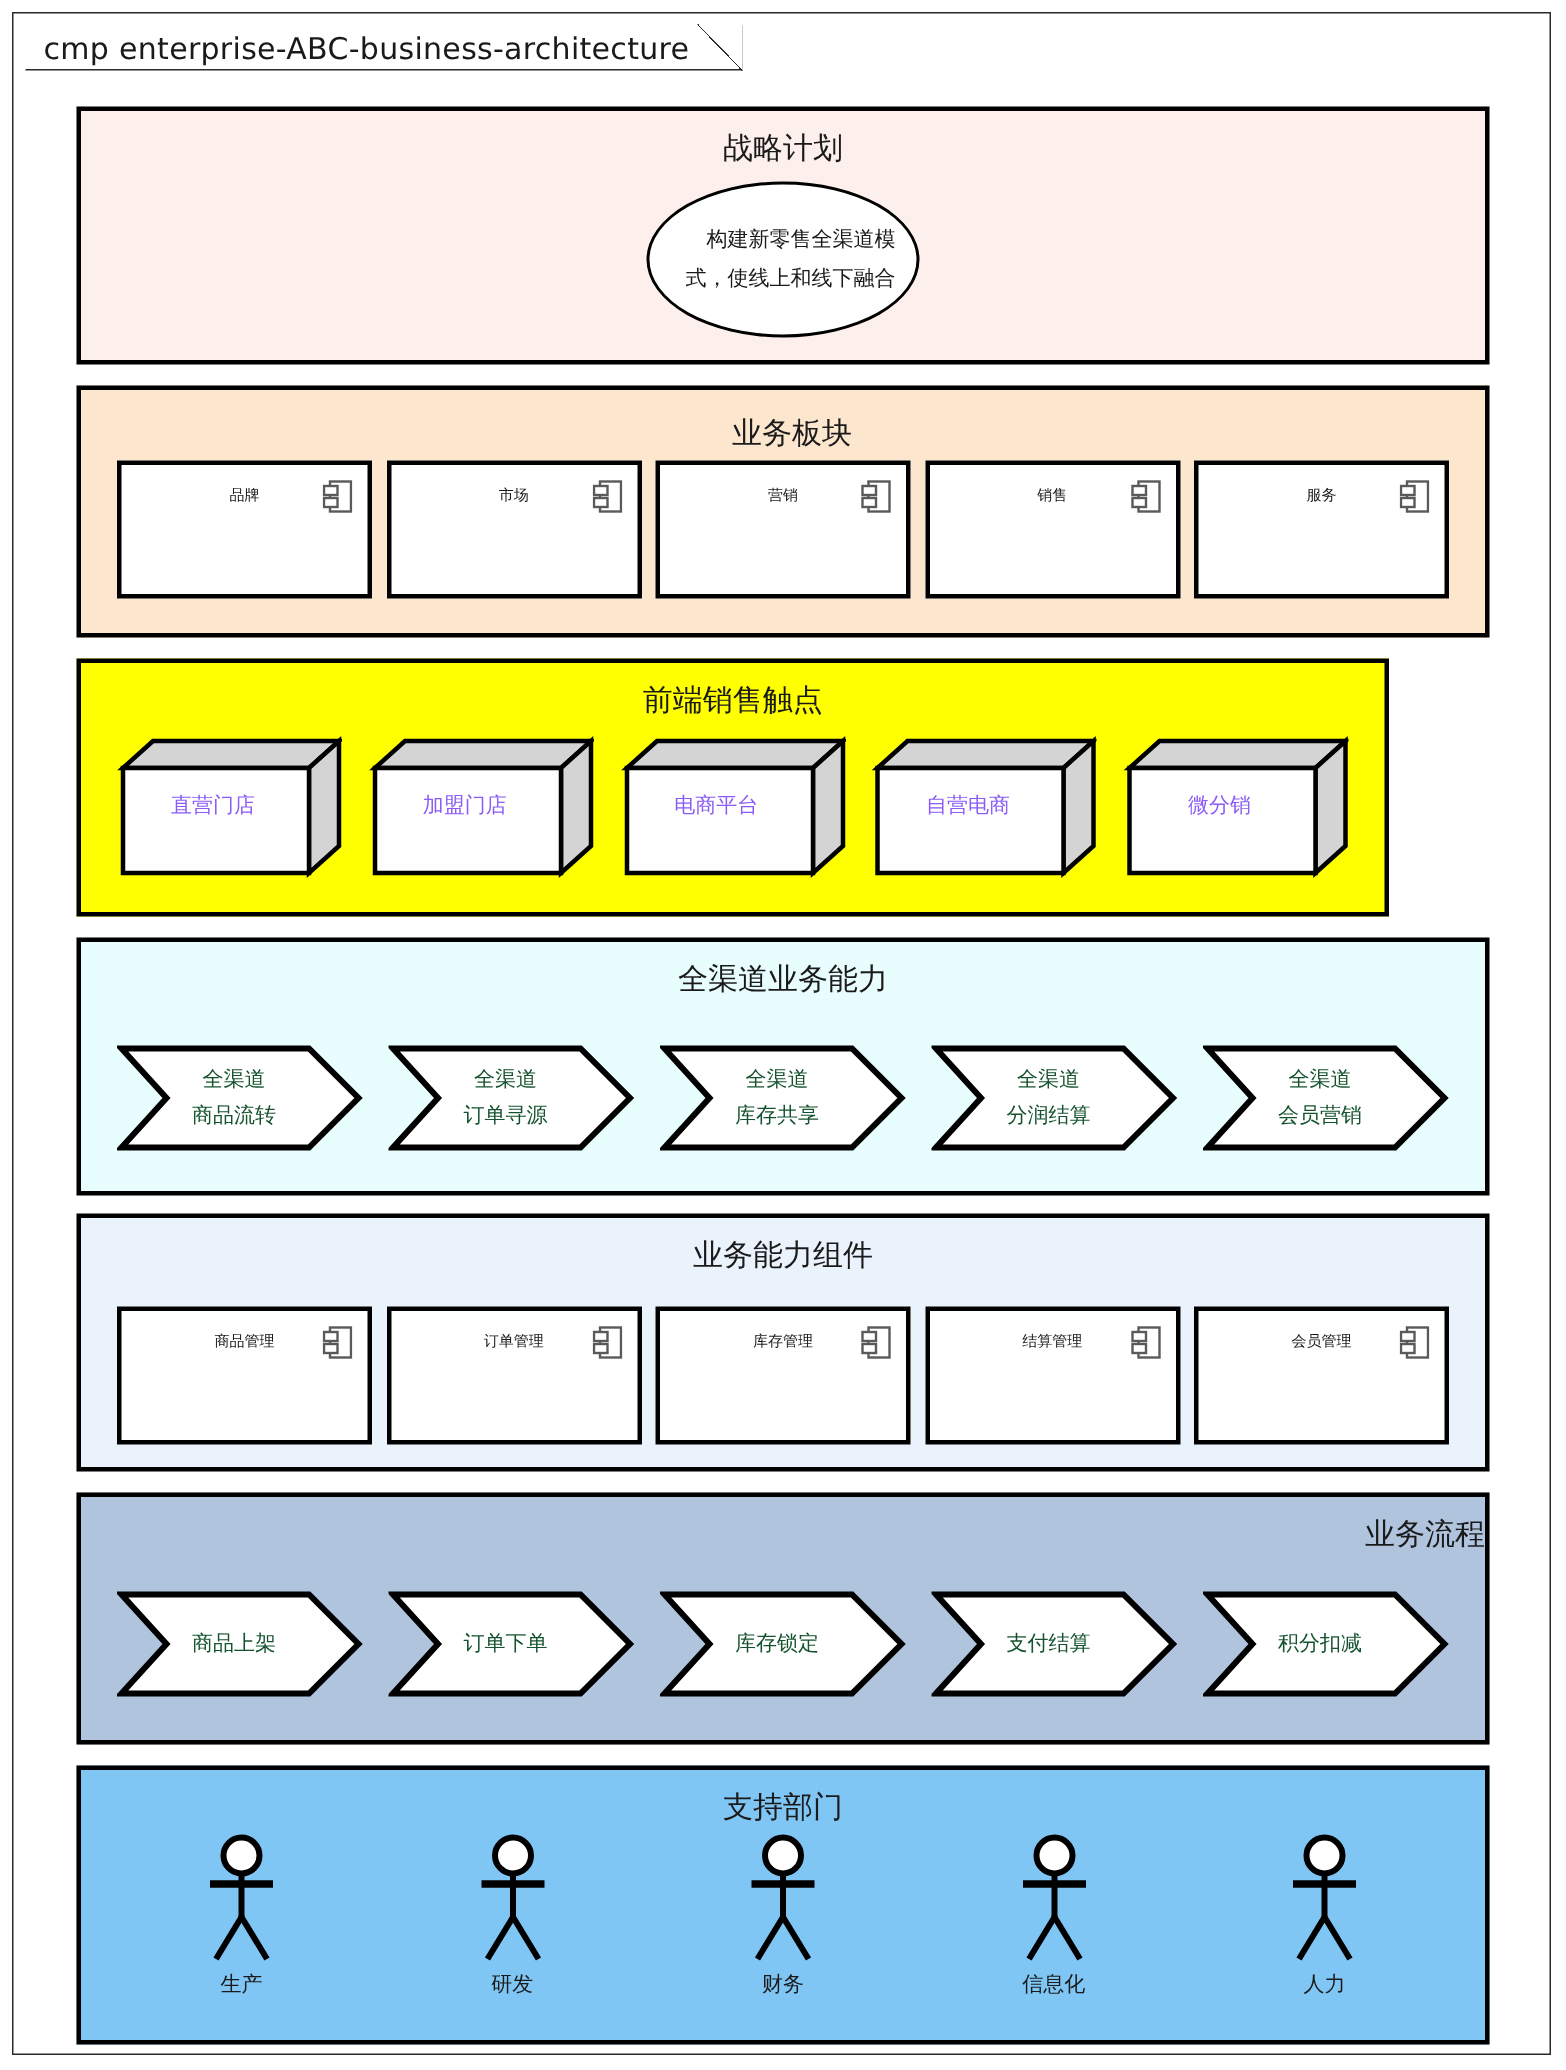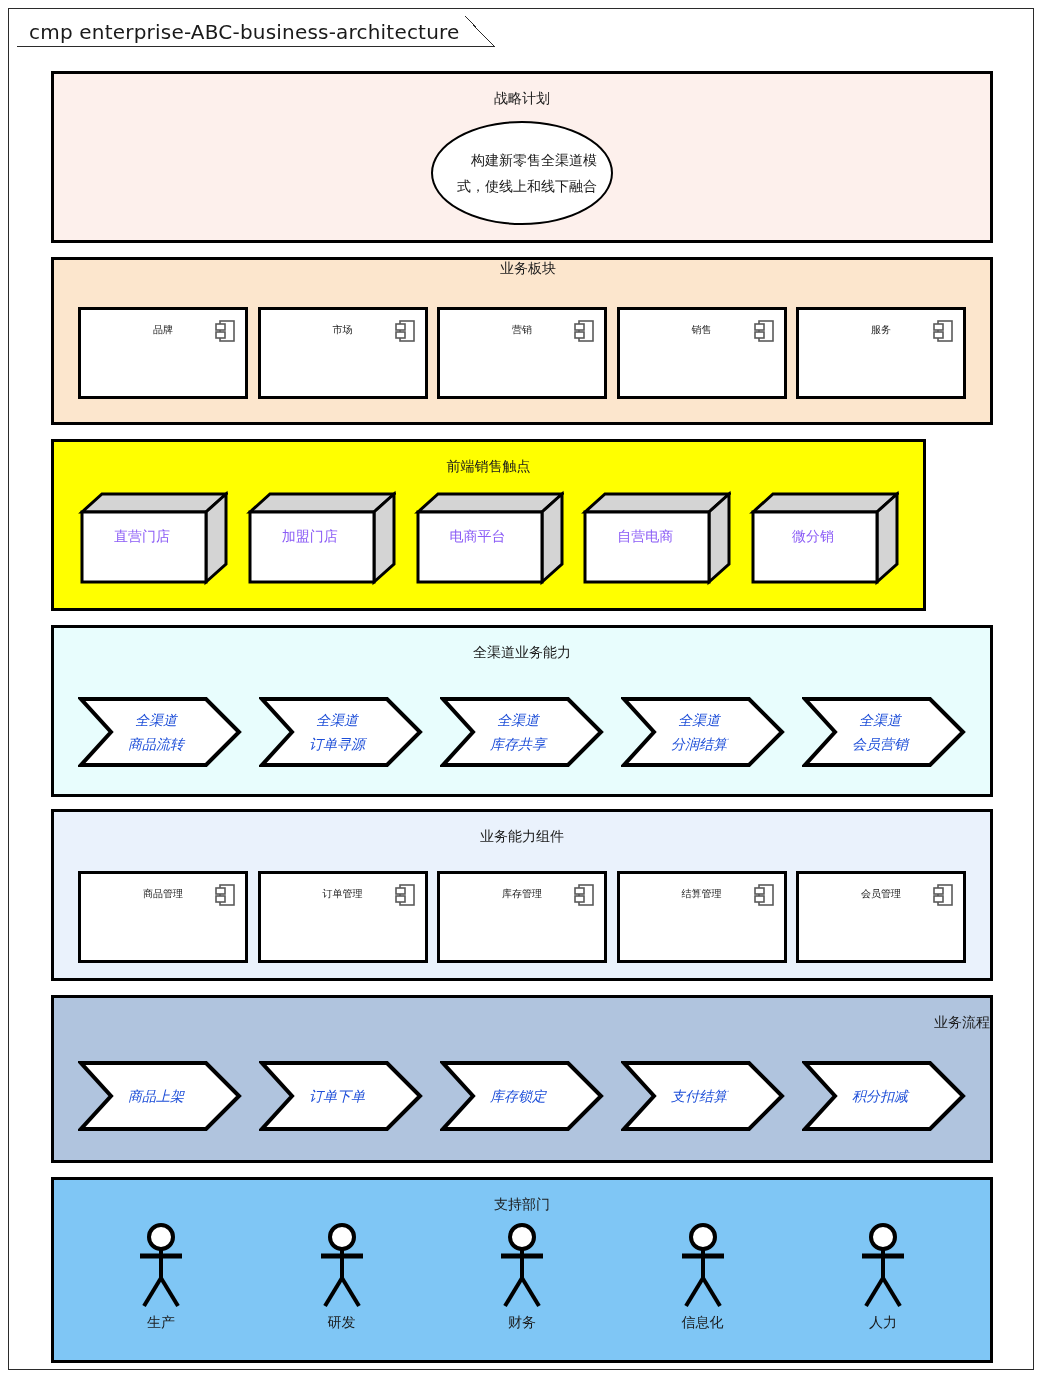--- a/index.html
+++ b/index.html
@@ -60,21 +60,21 @@
   .layer {
     position: absolute;
     border: 3px solid #000000;
     box-sizing: border-box;
   }
   .layer-title {
     position: absolute;
     left: 0;
     right: 0;
     text-align: center;
-    font-size: 14px;
+    font-size: 20px;
     color: #1a1a1a;
     line-height: 16px;
   }
   .row {
     position: absolute;
     left: 0;
     right: 0;
     display: flex;
     justify-content: space-between;
     padding: 0 24px;
@@ -159,23 +159,22 @@
     left: 16px;
     right: 24px;
     top: 0;
     height: 72px;
     display: flex;
     flex-direction: column;
     align-items: center;
     justify-content: center;
     font-size: 14px;
     line-height: 24px;
-    color: #1d4ed8;
+    color: #14532d;
     text-align: right;
-    font-style: italic;
   }
   .chevron-label.single { line-height: 72px; }
 
   
   .actor {
     position: relative;
     width: 90px;
     height: 120px;
     display: flex;
     flex-direction: column;
@@ -201,21 +200,21 @@
     <div class="layer-title" style="top:16px;">战略计划</div>
     <div class="ellipse" style="top:47px;">
       <div class="ellipse-text">
         <div>构建新零售全渠道模</div>
         <div>式，使线上和线下融合</div>
       </div>
     </div>
   </div>
 
   <div class="layer" style="left:42px; top:248px; width:942px; height:168px; background:#fce6cd;">
-    <div class="layer-title" style="top:0;margin-left:12px;">业务板块</div>
+    <div class="layer-title" style="top:20px;margin-left:12px;">业务板块</div>
     <div class="row" style="top:47px;">
 
       <div class="component">
         <span class="component-label">品牌</span>
         <span class="comp-icon">
           <svg viewBox="0 0 20 22" width="20" height="22">
             <rect x="5" y="1" width="14" height="20" fill="#ffffff" stroke="#5a5a5a" stroke-width="1.6"></rect>
             <rect x="1" y="4" width="9" height="6" fill="#ffffff" stroke="#5a5a5a" stroke-width="1.6"></rect>
             <rect x="1" y="12" width="9" height="6" fill="#ffffff" stroke="#5a5a5a" stroke-width="1.6"></rect>
           </svg>

